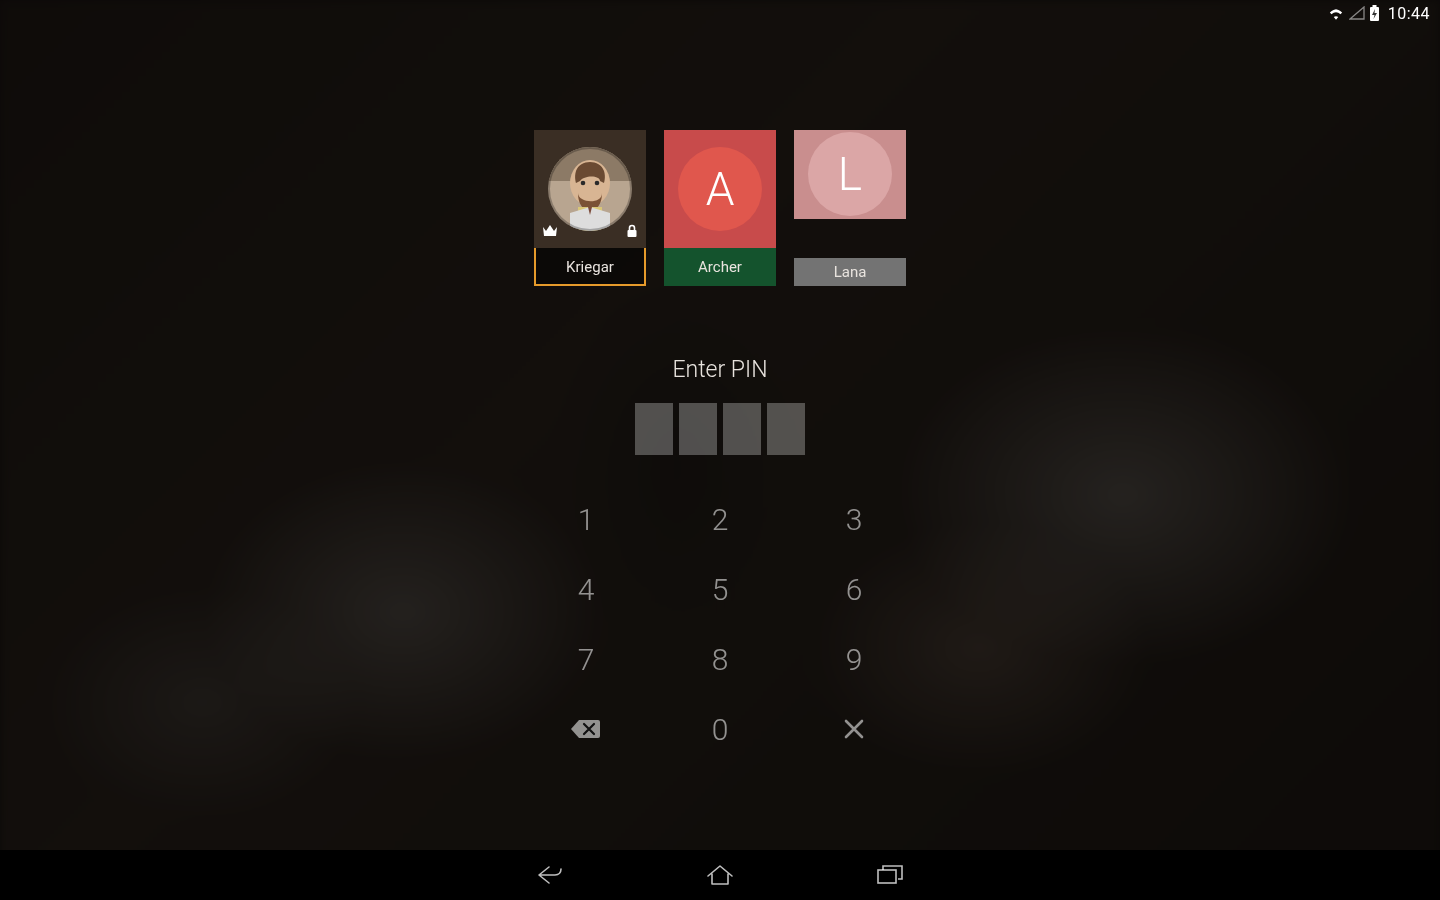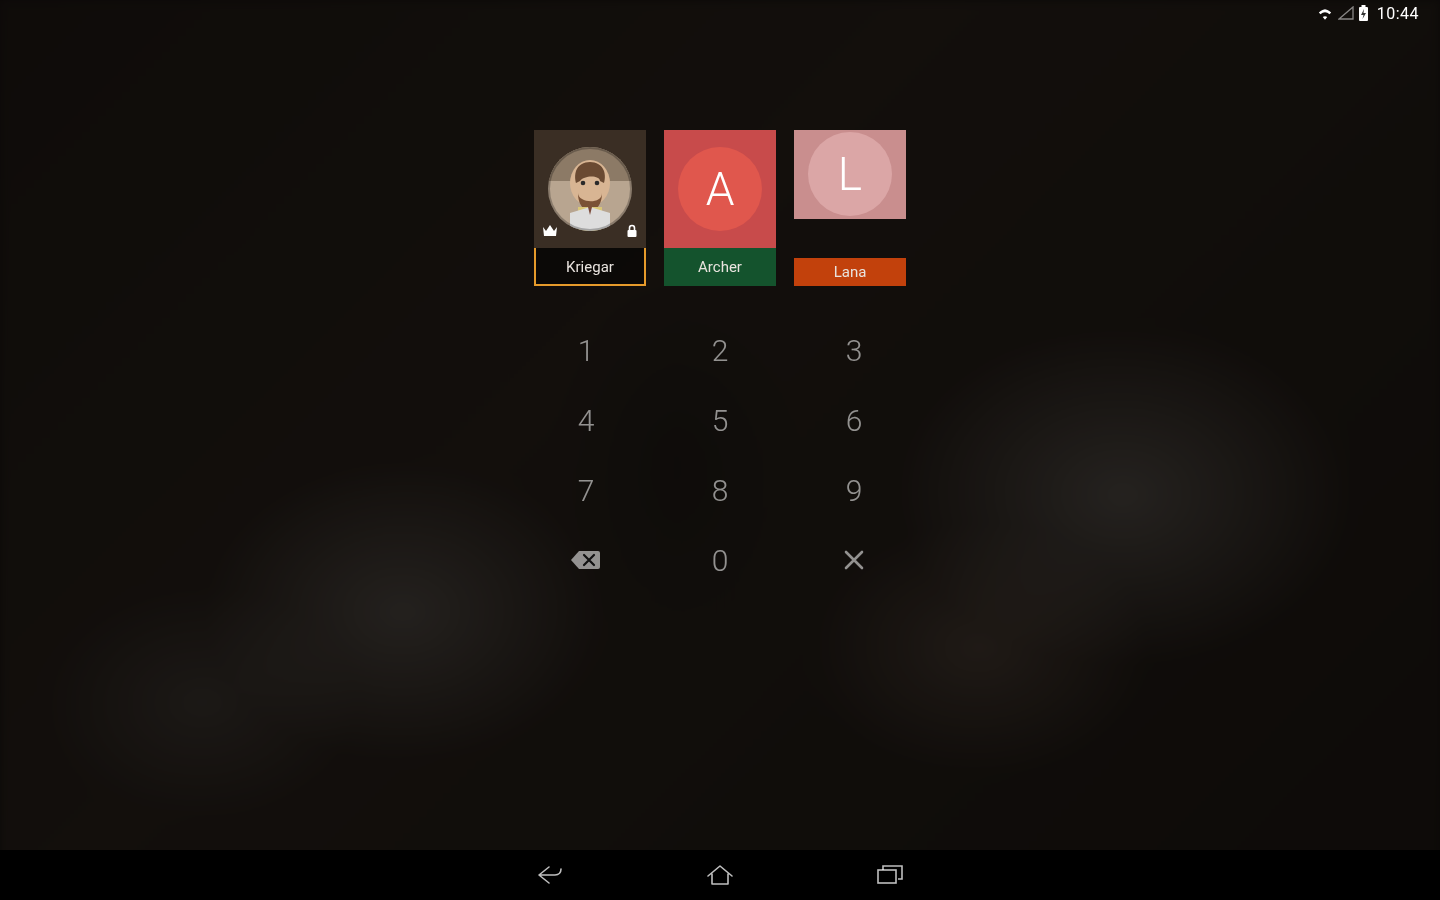--- a/index.html
+++ b/index.html
@@ -20,21 +20,21 @@
     linear-gradient(135deg, #221b16 0%, #2a221c 40%, #1f1914 100%);
   filter: blur(4px);
 }
 .dark-overlay {
   position: absolute; inset: 0;
   background: rgba(0,0,0,0.55);
 }
 .status-bar {
   position: absolute; top: 0; left: 0; right: 0;
   height: 26px; display: flex; justify-content: flex-end; align-items: center;
-  padding-right: 21px; gap: 4px; color: #fff; font-size: 16px; z-index: 10;
+  padding-right: 10px; gap: 4px; color: #fff; font-size: 16px; z-index: 10;
 }
 .status-bar svg { display: block; }
 .status-time { margin-left: 4px; letter-spacing: 0.5px; }
 .content {
   position: absolute; top: 130px; left: 0; right: 0;
   display: flex; flex-direction: column; align-items: center;
 }
 .profiles { display: flex; gap: 18px; justify-content: center; }
 .profile-card {
   width: 112px; height: 156px;
@@ -151,24 +151,33 @@
       <div class="profile-card">
         <div class="profile-img-wrap" style="background: rgb(200, 75, 75);">
           <div class="profile-avatar-circle" style="background: rgb(224, 87, 77);">A</div>
         </div>
         <div class="profile-label" style="background: #14532d;">Archer</div>
       </div>
       <div class="profile-card">
         <div class="profile-img-wrap" style="background: rgb(201, 142, 142);">
           <div class="profile-avatar-circle" style="background: rgb(219, 166, 166);">L</div>
         </div>
-        <div class="profile-label" style="background: #c2410c; margin-top: 39px;">Lana</div>
+        <div class="profile-label" style="background: #737373; margin-top: 39px;">Lana</div>
       </div>
     </div>
 
+  <div class="pin-section">
+    <div class="pin-title">Enter PIN</div>
+    <div class="pin-boxes" id="pin-boxes">
+        <div class="pin-box"></div>
+        <div class="pin-box"></div>
+        <div class="pin-box"></div>
+        <div class="pin-box"></div>
+      </div>
+  </div>
 
   <div class="keypad" id="keypad">
       <div class="key">1</div>
       <div class="key">2</div>
       <div class="key">3</div>
       <div class="key">4</div>
       <div class="key">5</div>
       <div class="key">6</div>
       <div class="key">7</div>
       <div class="key">8</div>

